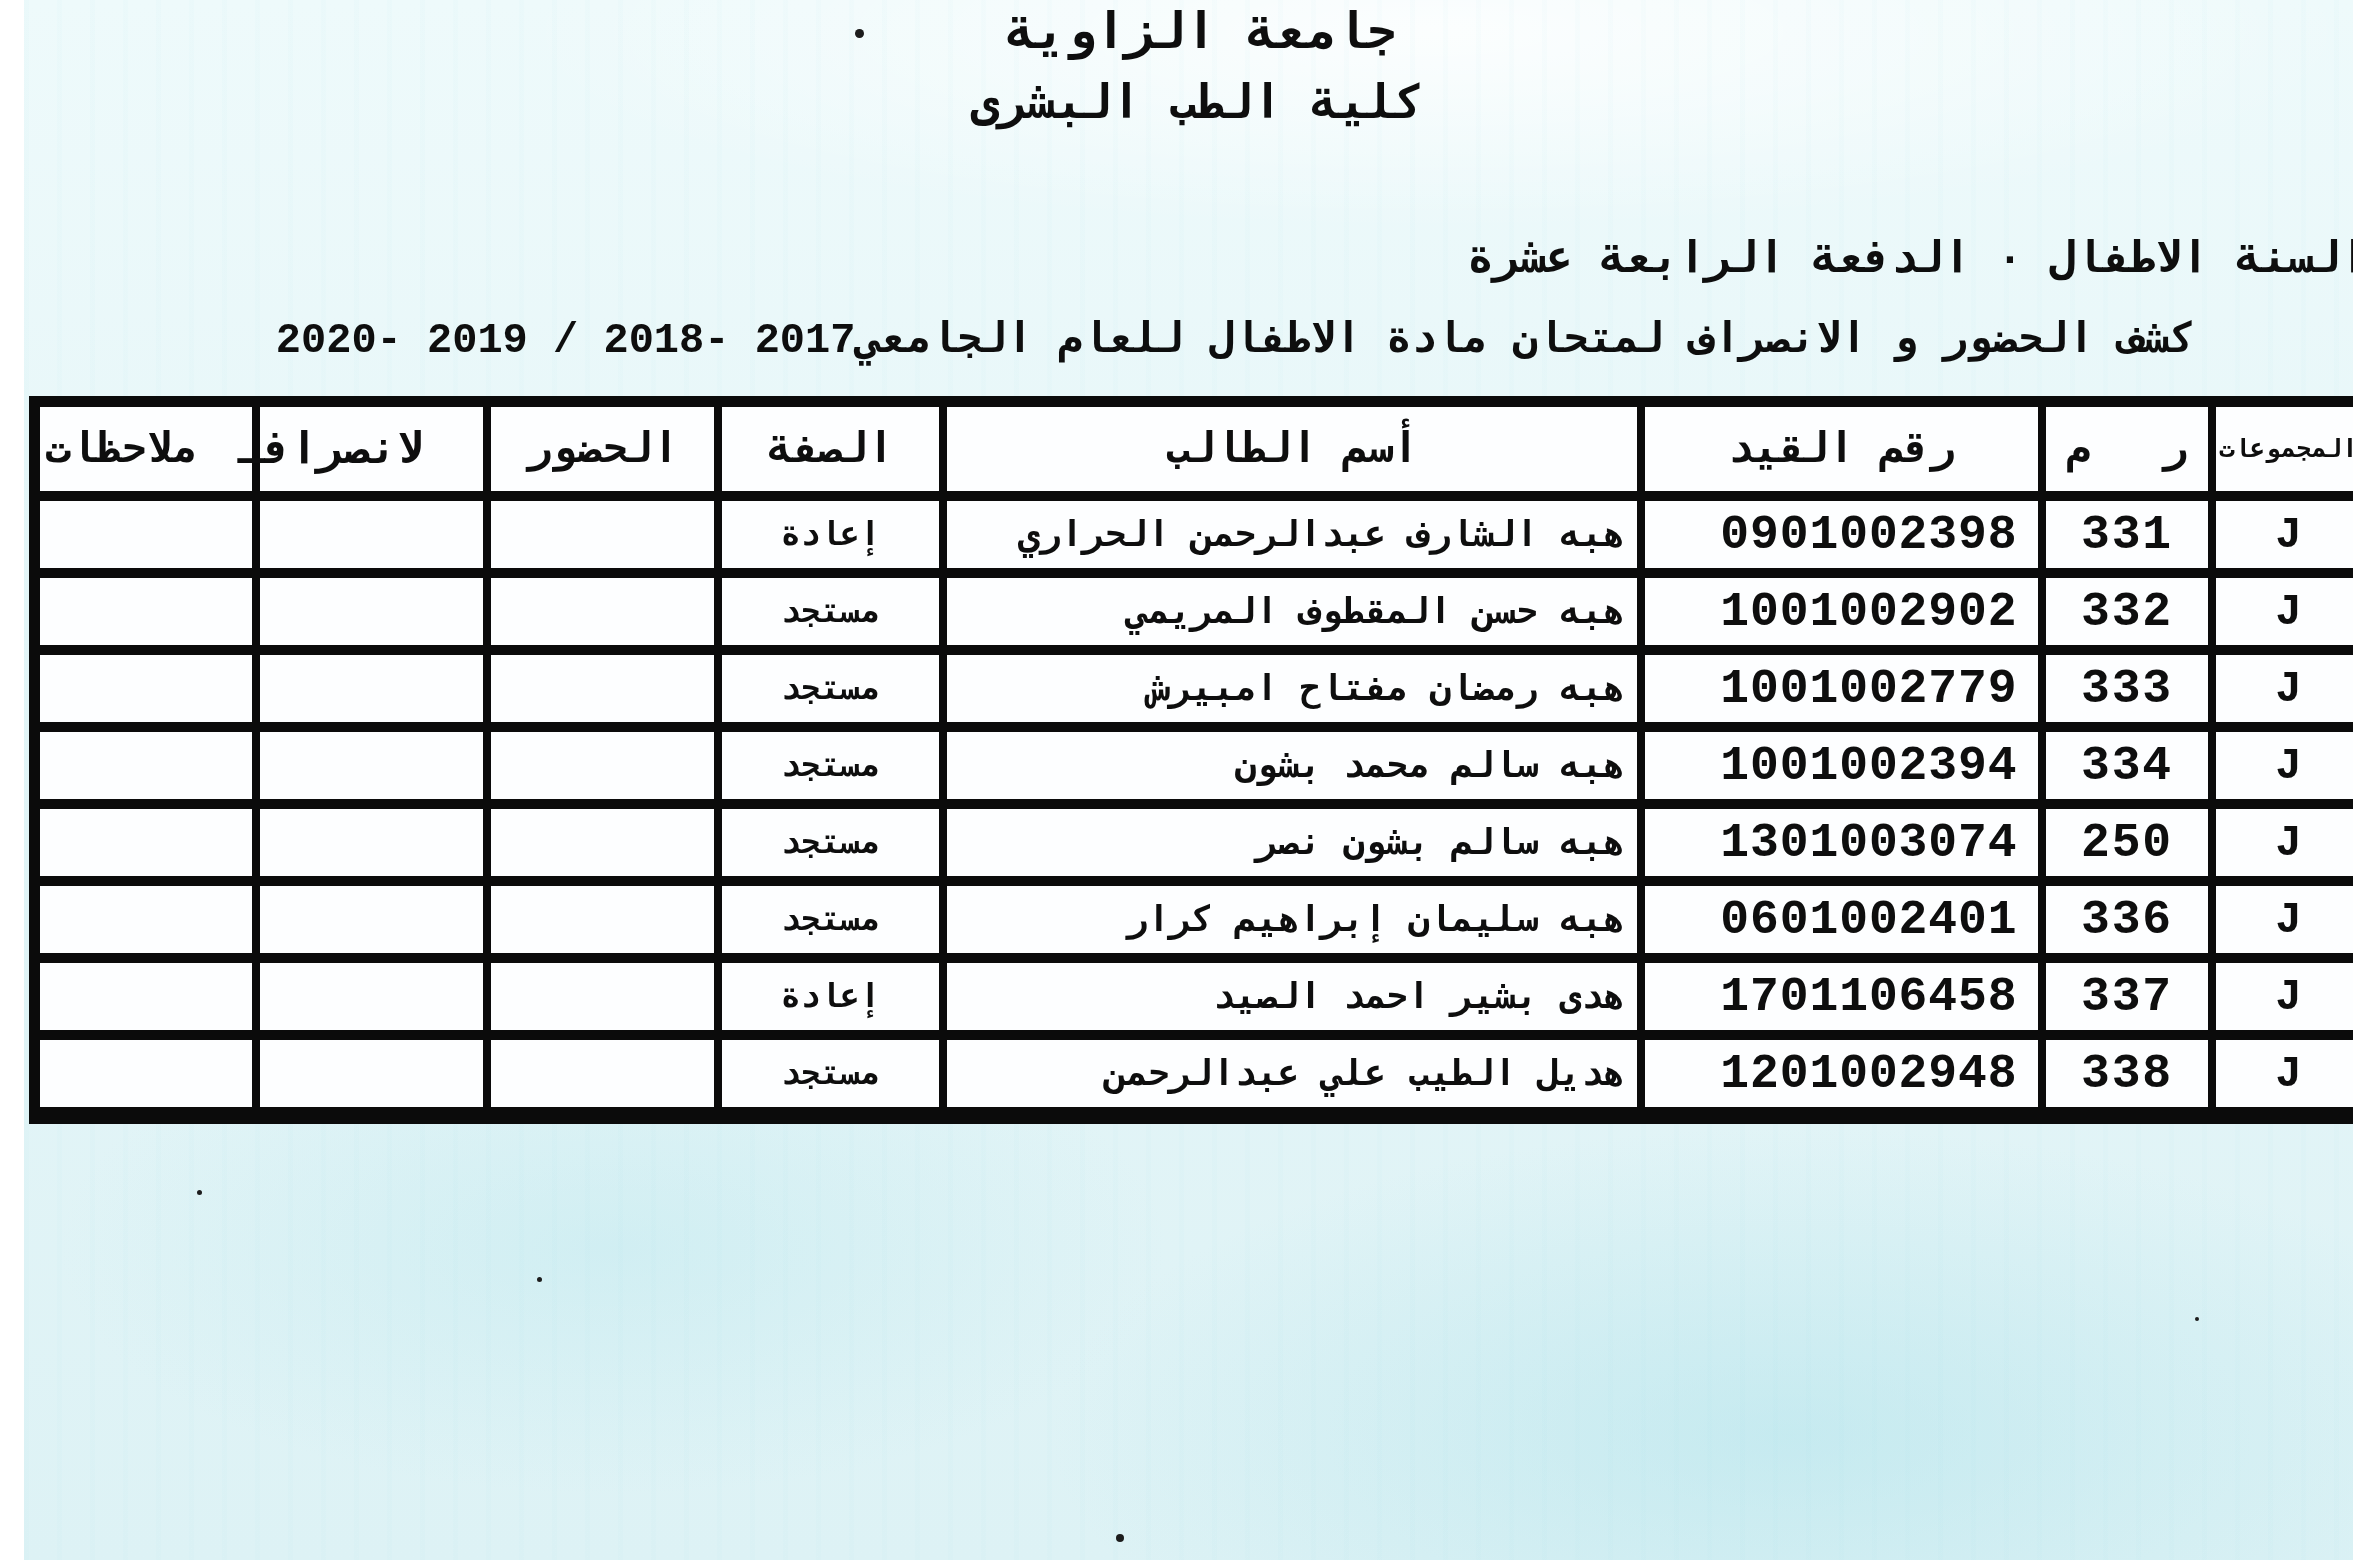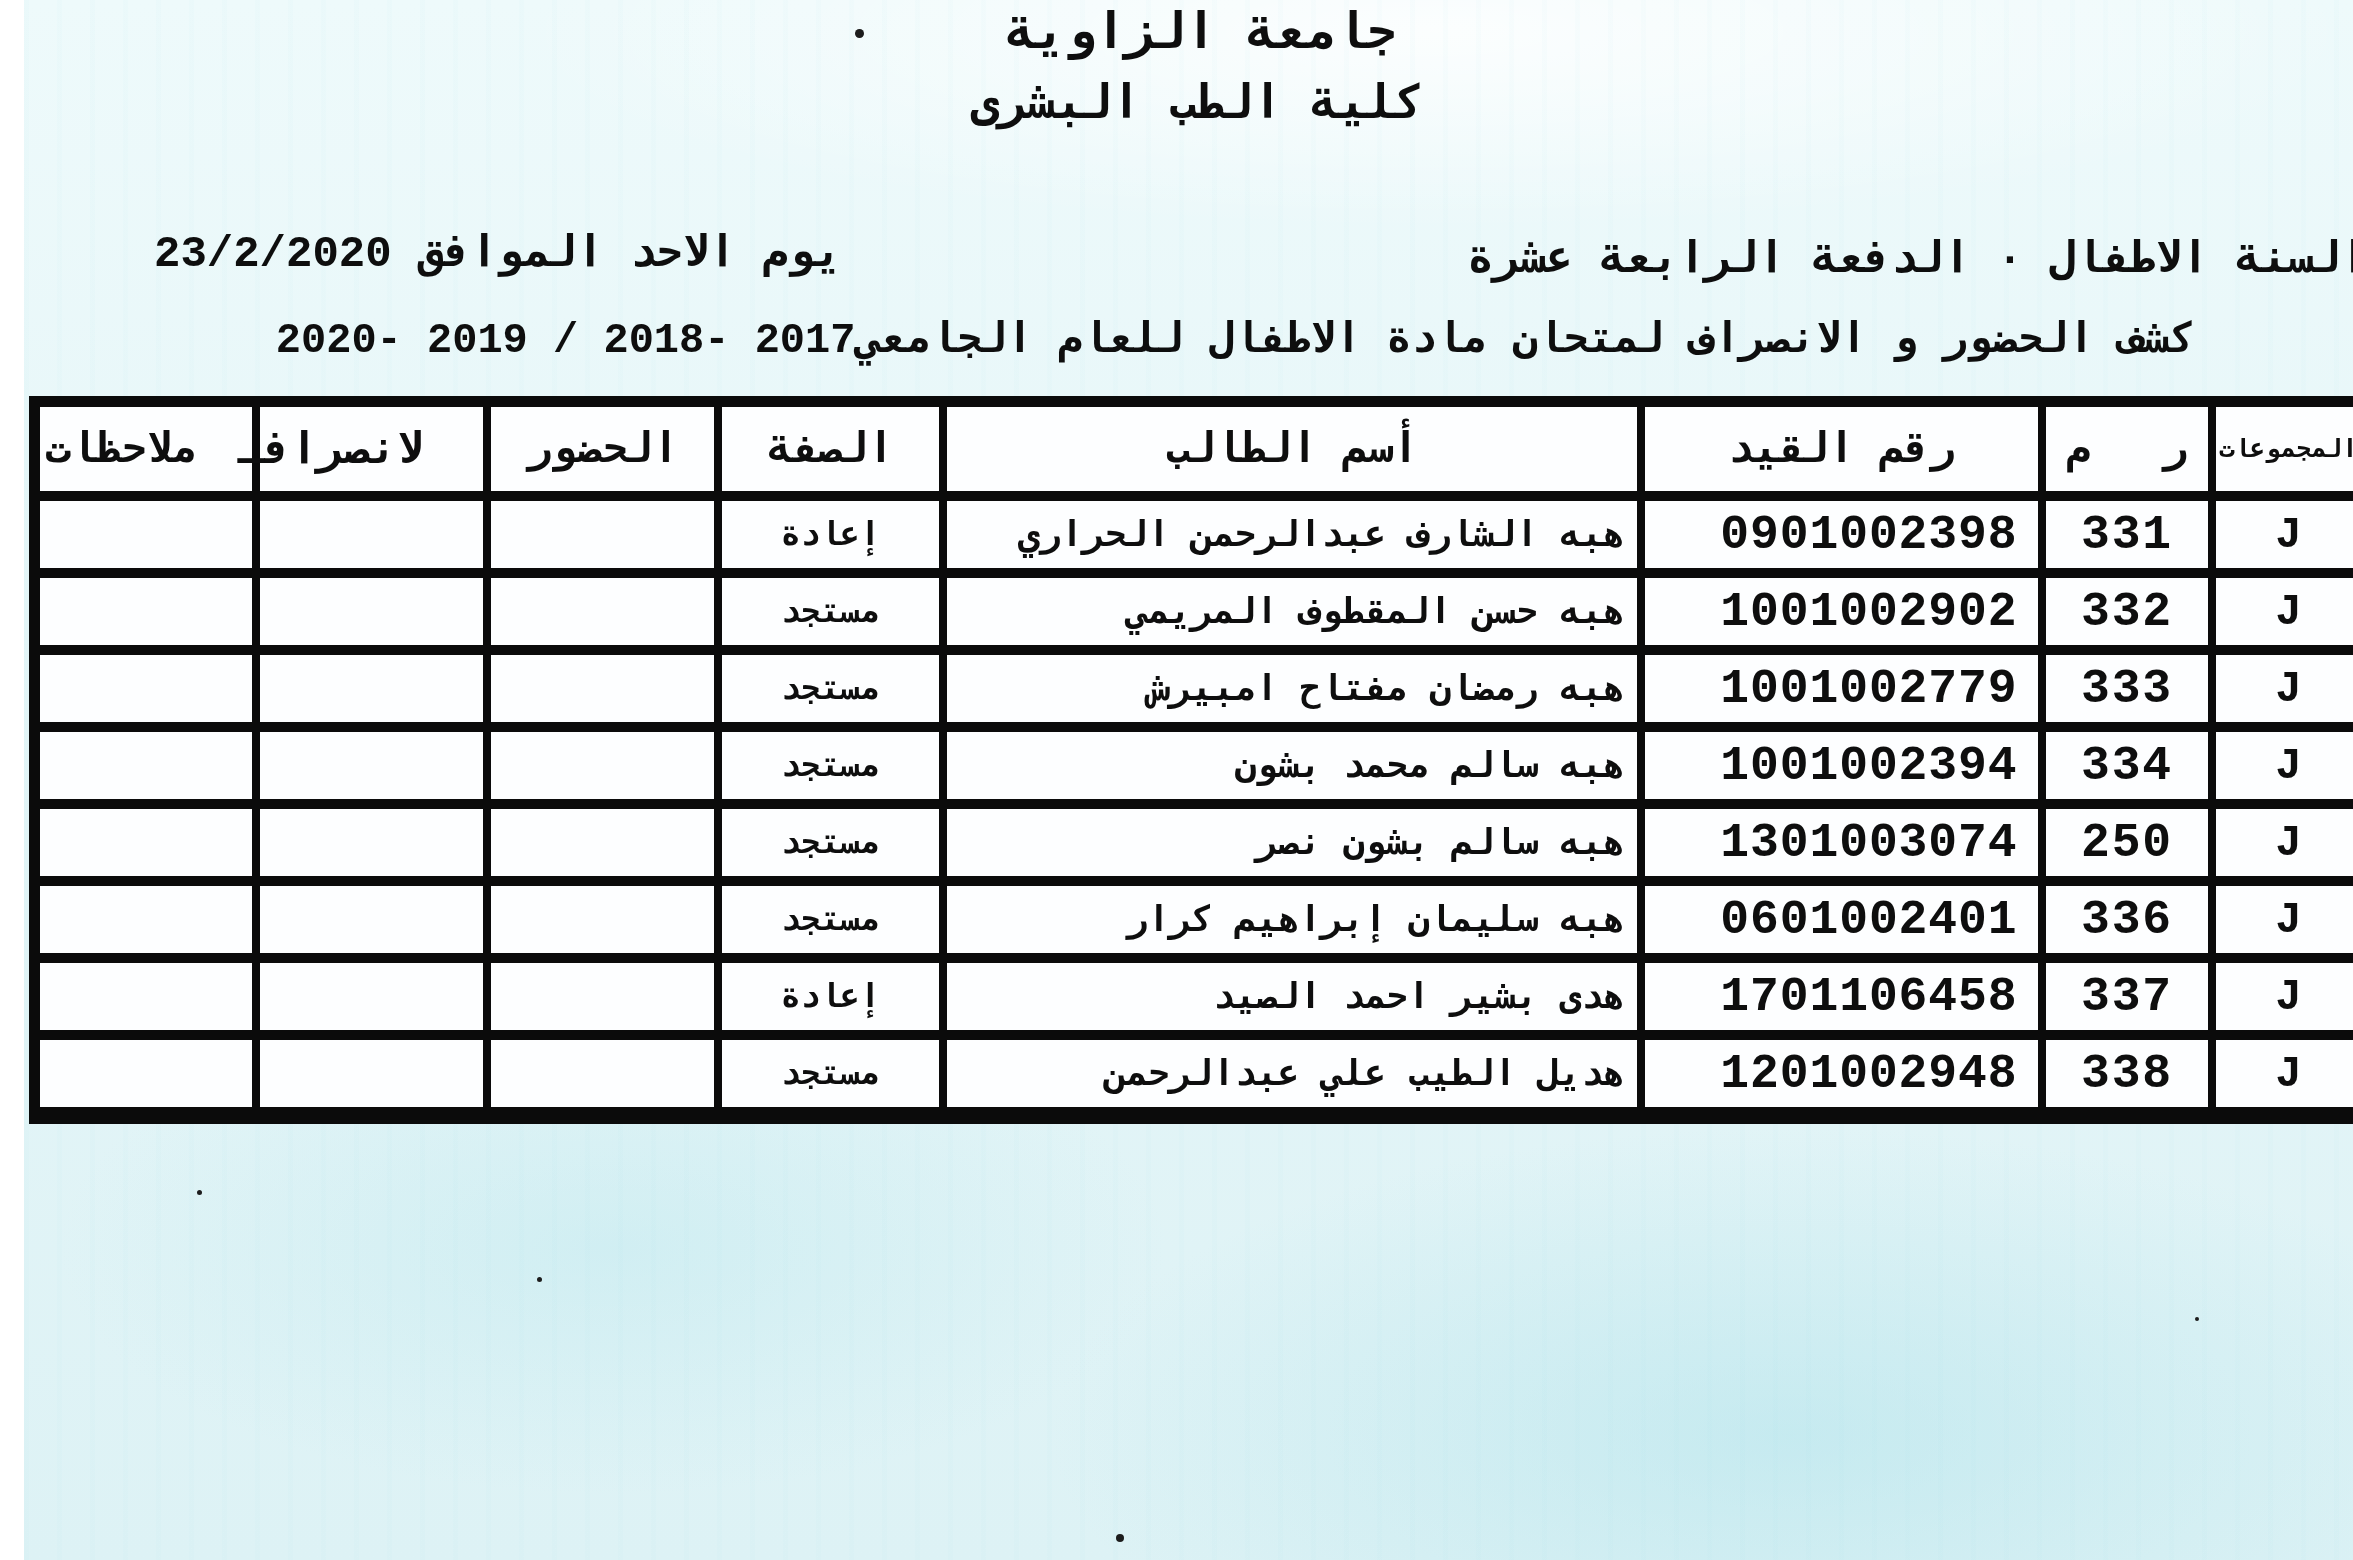--- a/index.html
+++ b/index.html
@@ -70,21 +70,20 @@
 <body>
 
 <div class="page">
   <div class="scan-texture"></div>
 
   <div class="t1">جامعة الزاوية</div>
   <div class="t2">كلية الطب البشرى</div>
 
   <div class="line3">
     <span class="right-part">السنة الاطفال · الدفعة الرابعة عشرة</span>
-    <span class="left-part">يوم الاحد الموافق 23/2/2020</span>
   </div>
 
   <div class="line4">
     <span>كشف الحضور و الانصراف لمتحان مادة الاطفال  للعام الجامعي</span><span class="years" dir="ltr">2020- 2019 / 2018- 2017</span>
   </div>
 
   <table class="sheet-table">
     <colgroup>
       <col style="width:155px">
         <col style="width:169px">

